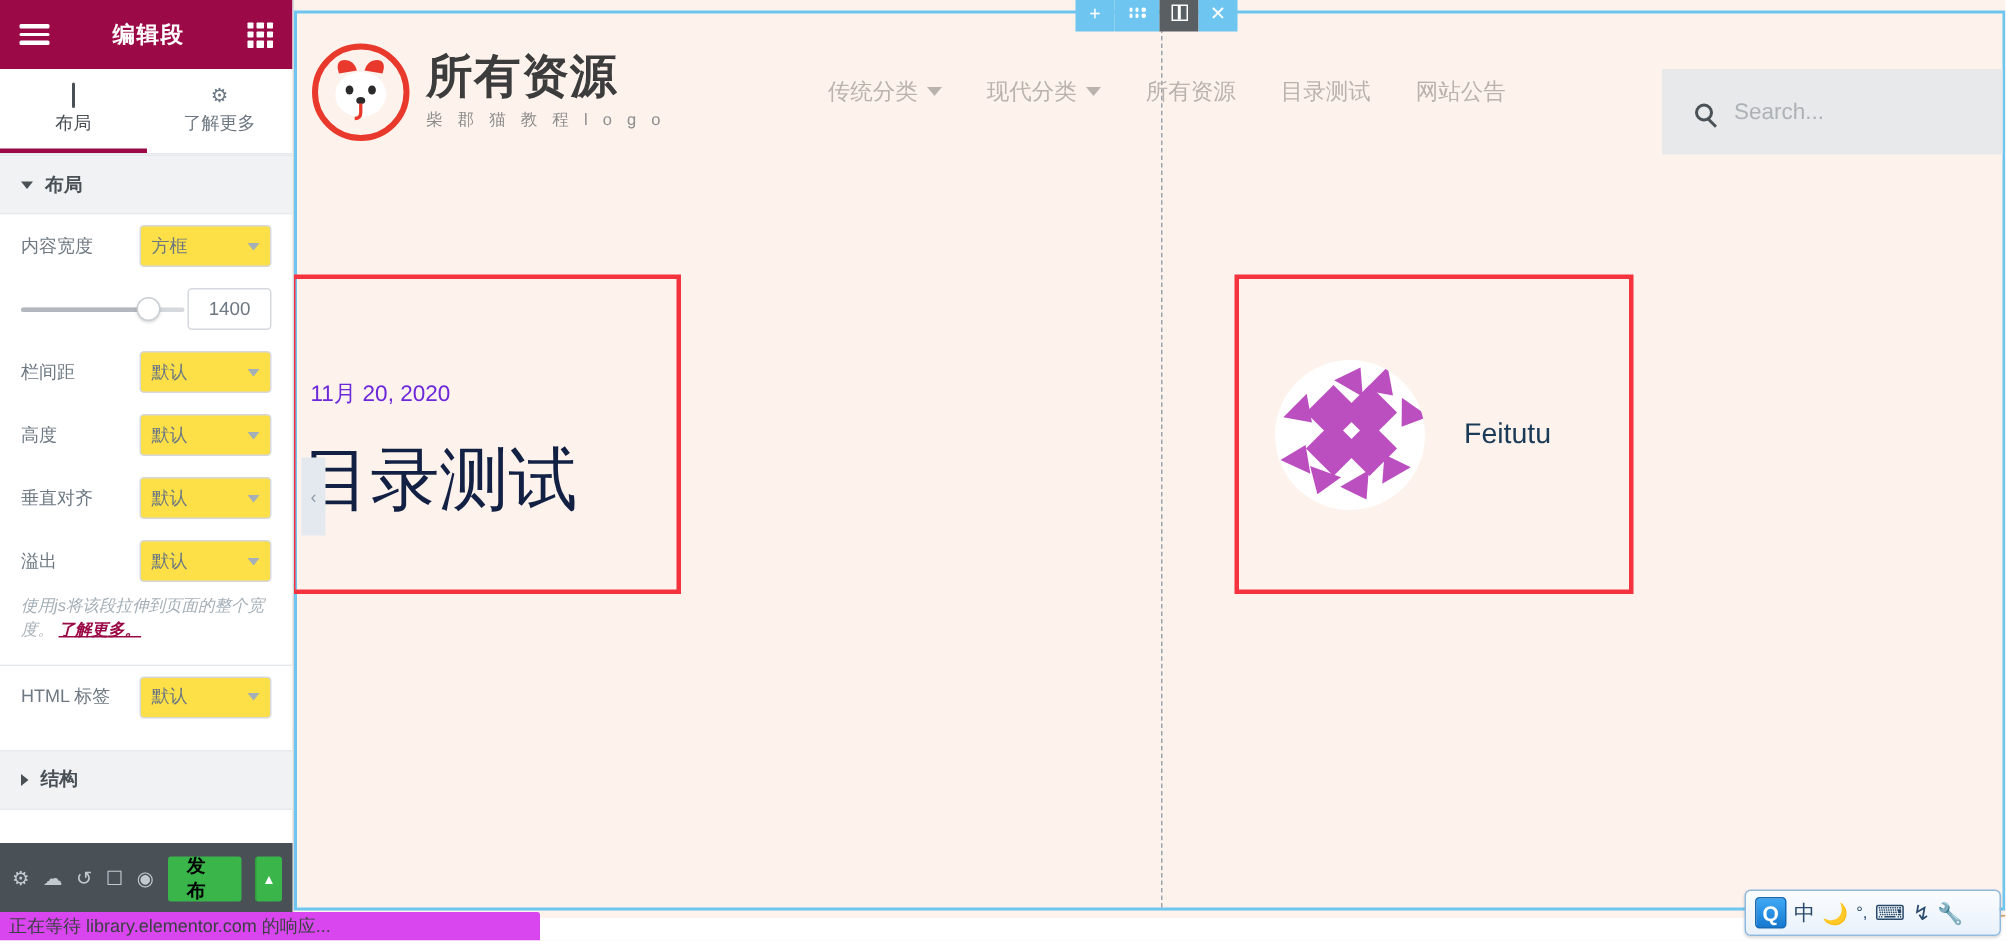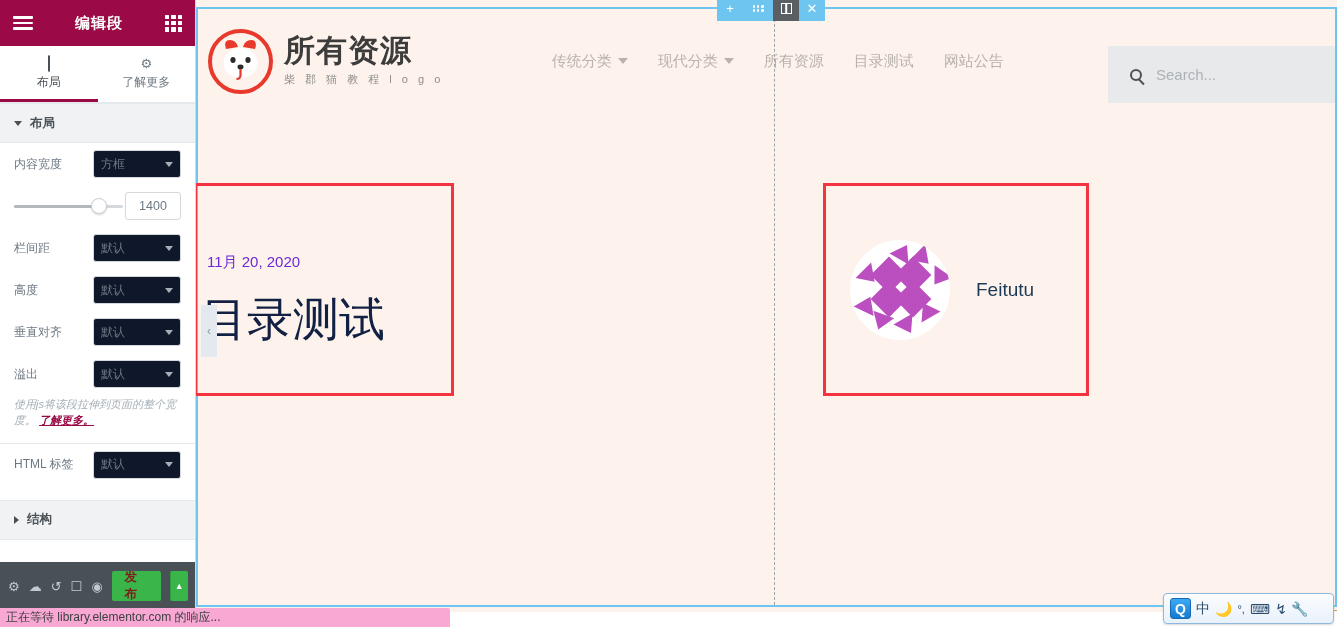--- a/index.html
+++ b/index.html
@@ -81,21 +81,21 @@
              border-bottom: 4px solid transparent; border-left: 5px solid #495157; }
 
   .ctl-area { padding: 0 14px; background: #fff; }
   .ctl-row {
     display: flex; align-items: center; justify-content: space-between;
     height: 42px;
   }
   .ctl-label { font-size: 12px; color: #6d7882; }
   .sel {
     width: 88px; height: 28px; border: 1px solid #d5d8dc; border-radius: 3px;
-    background: #0f172a; display: flex; align-items: center;
+    background: #fde047; display: flex; align-items: center;
     padding: 0 7px; font-size: 12px; color: #6d7882; cursor: pointer;
     justify-content: space-between;
   }
   .sel .caret-s {
     width: 0; height: 0; border-left: 4px solid transparent;
     border-right: 4px solid transparent; border-top: 5px solid #a4afb7;
   }
   .slider-row { display: flex; align-items: center; gap: 2px; height: 42px; }
   .slider { position: relative; flex: 1; height: 4px; }
   .slider .track { position: absolute; top: 1px; left: 0; right: 0; height: 3px;
@@ -131,21 +131,21 @@
   .hint a { color: #9b0a46; font-weight: bold; text-decoration: underline; font-style: italic; }
   .divider-line { height: 1px; background: #e6e9ec; margin: 0 0 0 0; }
 
   #panel-footer {
     position: absolute; left: 0; bottom: 0; width: 196px; height: 48px;
     background: #495157; display: flex; align-items: center; gap: 9px;
     padding: 0 8px;
   }
   #panel-footer .fico { color: #c2c9cf; font-size: 13px; }
   .publish-btn {
-    margin-left: auto; background: #39b54a; color: #7f1d1d;
+    margin-left: auto; background: #39b54a; color: #000000;
     font-size: 12.5px; font-weight: bold; height: 30px;
     display: flex; align-items: center; padding: 0 13px; border-radius: 2px;
     cursor: pointer;
   }
   .publish-caret {
     background: #39b54a; color: #fff; height: 30px; width: 20px;
     display: flex; align-items: center; justify-content: center;
     border-left: 1px solid #2f9c3e; border-radius: 2px; cursor: pointer; font-size: 9px;
   }
 
@@ -259,22 +259,22 @@
   }
   #avatar .tri {
     position: absolute; width: 0; height: 0;
     border-left: 11px solid transparent; border-right: 11px solid transparent;
     border-bottom: 16px solid #bb4fc0;
   }
   #card-right .aname { font-size: 19px; color: #1b3a57; }
 
   
   #statusbar {
-    position: absolute; left: 0; bottom: 0; width: 450px; height: 19px;
-    background: #f9a8d4; color: #3c4043; font-size: 12px;
+    position: absolute; left: 0; bottom: 0; width: 360px; height: 19px;
+    background: #d946ef; color: #3c4043; font-size: 12px;
     display: flex; align-items: center; padding-left: 6px;
     border-top-right-radius: 2px;
   }
 
   
   #ime {
     position: absolute; right: 3px; bottom: 3px;
     width: 171px; height: 31px;
     background: linear-gradient(#fbfdff,#e8f1fb);
     border: 1px solid #8fb8dd; border-radius: 4px;

